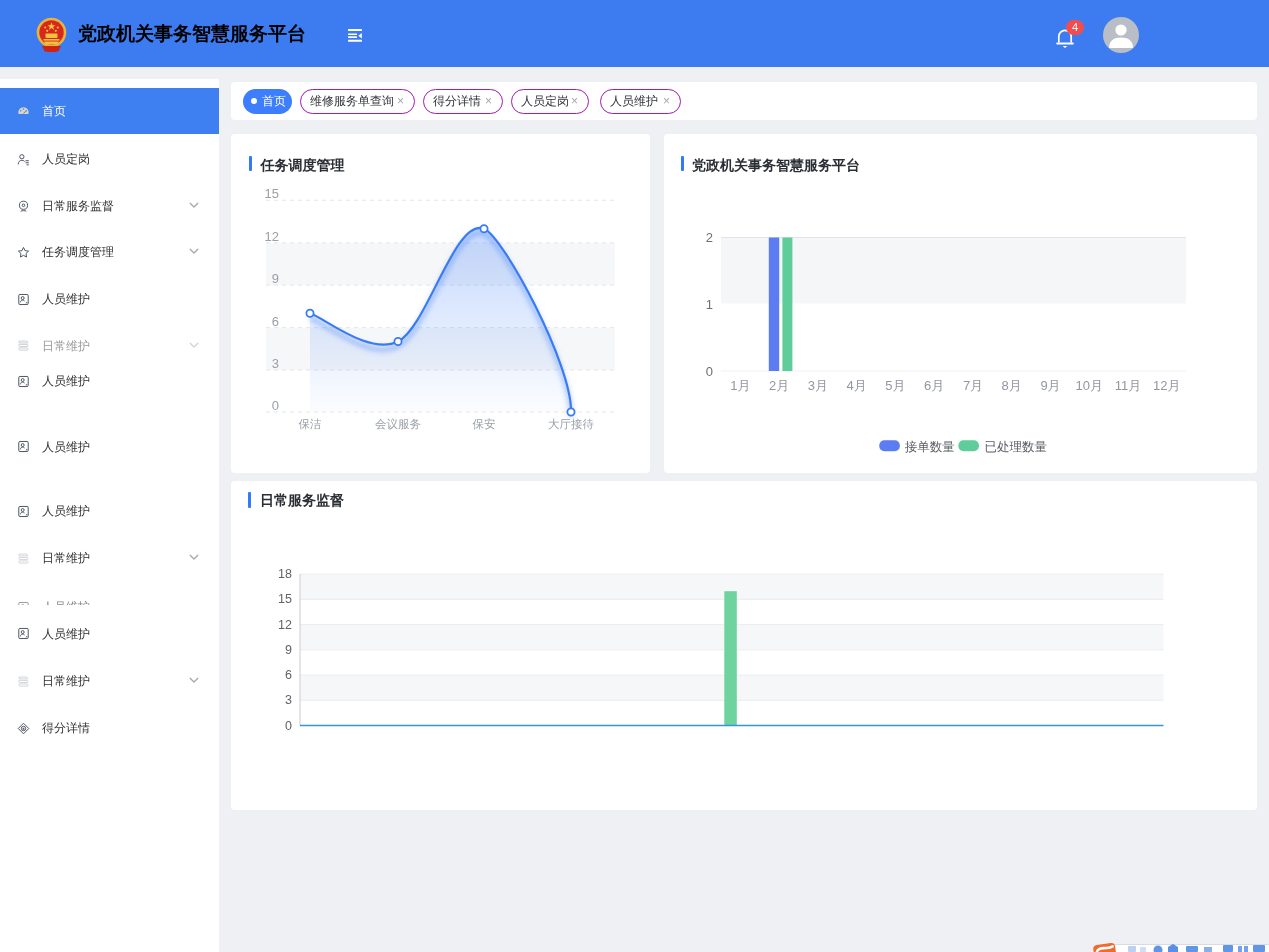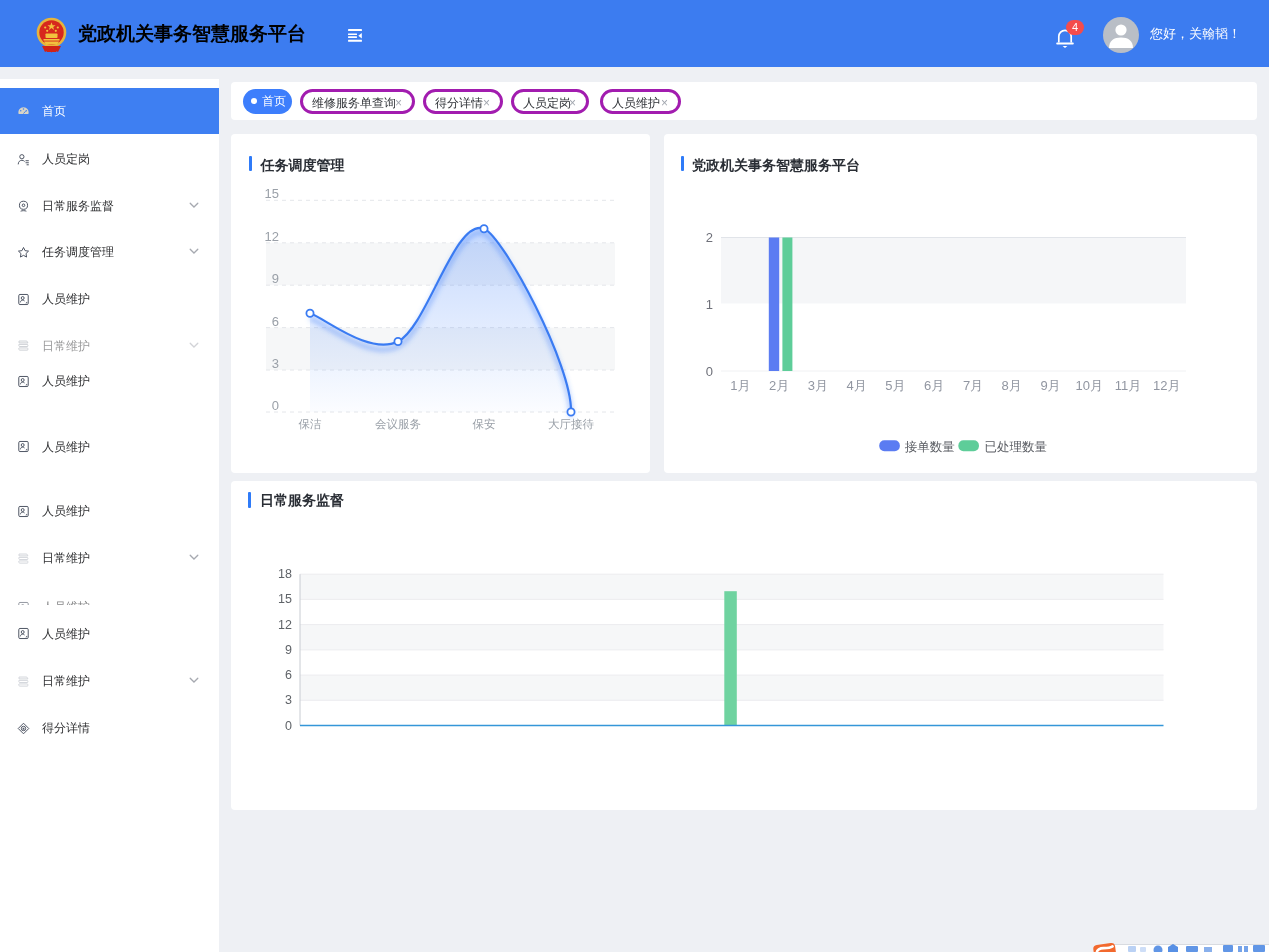--- a/index.html
+++ b/index.html
@@ -15,21 +15,21 @@
 .avatar{position:absolute;left:1103px;top:17px;width:36px;height:36px;border-radius:50%;background:#b9bec6;overflow:hidden}
 
 .side{position:absolute;left:0;top:79px;width:219px;height:873px;background:#fff}
 .mi{position:absolute;left:0;width:219px;height:46px;color:#303133;font-size:12px}
 .mi .txt{position:absolute;left:42px;top:0;height:46px;line-height:46px}
 .mi svg.ic{position:absolute;left:17px;top:16.5px;width:13px;height:13px}
 .mi svg.ch{position:absolute;left:189px;top:19px}
 .mi.active{background:#3e7ff2;color:#fff}
 
 .tabs{position:absolute;left:231px;top:82px;width:1026px;height:38px;background:#fff;border-radius:4px}
-.pill{position:absolute;top:6.5px;height:25px;border-radius:13px;font-size:12px;line-height:23px;color:#2f3237;background:#fff;border:3px solid #a21caf}
+.pill{position:absolute;top:6.5px;height:25px;border-radius:13px;font-size:12px;line-height:23px;color:#2f3237;background:#fff;border:1px solid #a21caf}
 .pill .x{color:#a2a7af;font-size:12px}
 .pill1{background:#3d7efc;border:none;color:#fff;line-height:25px}
 
 .card{position:absolute;background:#fff;border-radius:4px}
 .ctitle{position:absolute;font-size:14px;font-weight:bold;color:#2a2e35;line-height:16px}
 .cbar{position:absolute;width:3px;background:#2f7bf8;border-radius:1px}
 </style>
 </head>
 <body>
 
@@ -63,21 +63,20 @@
     <rect x="1.2" y="14.6" width="17.6" height="1.8" rx="0.9" fill="#fff"></rect>
     <polygon points="7.6,18 12.4,18 10,19.9" fill="#fff"></polygon>
   </svg>
   <div class="badge">4</div>
   <div class="avatar">
     <svg width="36" height="36" viewBox="0 0 36 36">
       <circle cx="18" cy="13" r="5.6" fill="#fff"></circle>
       <path d="M6 31 C6 23.5 11 20.5 18 20.5 C25 20.5 30 23.5 30 31 Z" fill="#fff"></path>
     </svg>
   </div>
-  <div class="greet">您好，关翰韬！</div>
 </div>
 
 <div class="side">
   <div class="mi active" style="top:9px">
       <svg class="ic" width="16" height="16" viewBox="0 0 16 16">
         <g fill="none" stroke="#d8d4c6" stroke-width="1.3">
           <path d="M2 11 A6.3 6.3 0 1 1 14 11 Z" fill="#d8d4c6" stroke="none"></path>
         </g>
         <circle cx="8" cy="5" r="0.9" fill="#3e7ff2"></circle>
         <circle cx="4.6" cy="7" r="0.9" fill="#3e7ff2"></circle>

